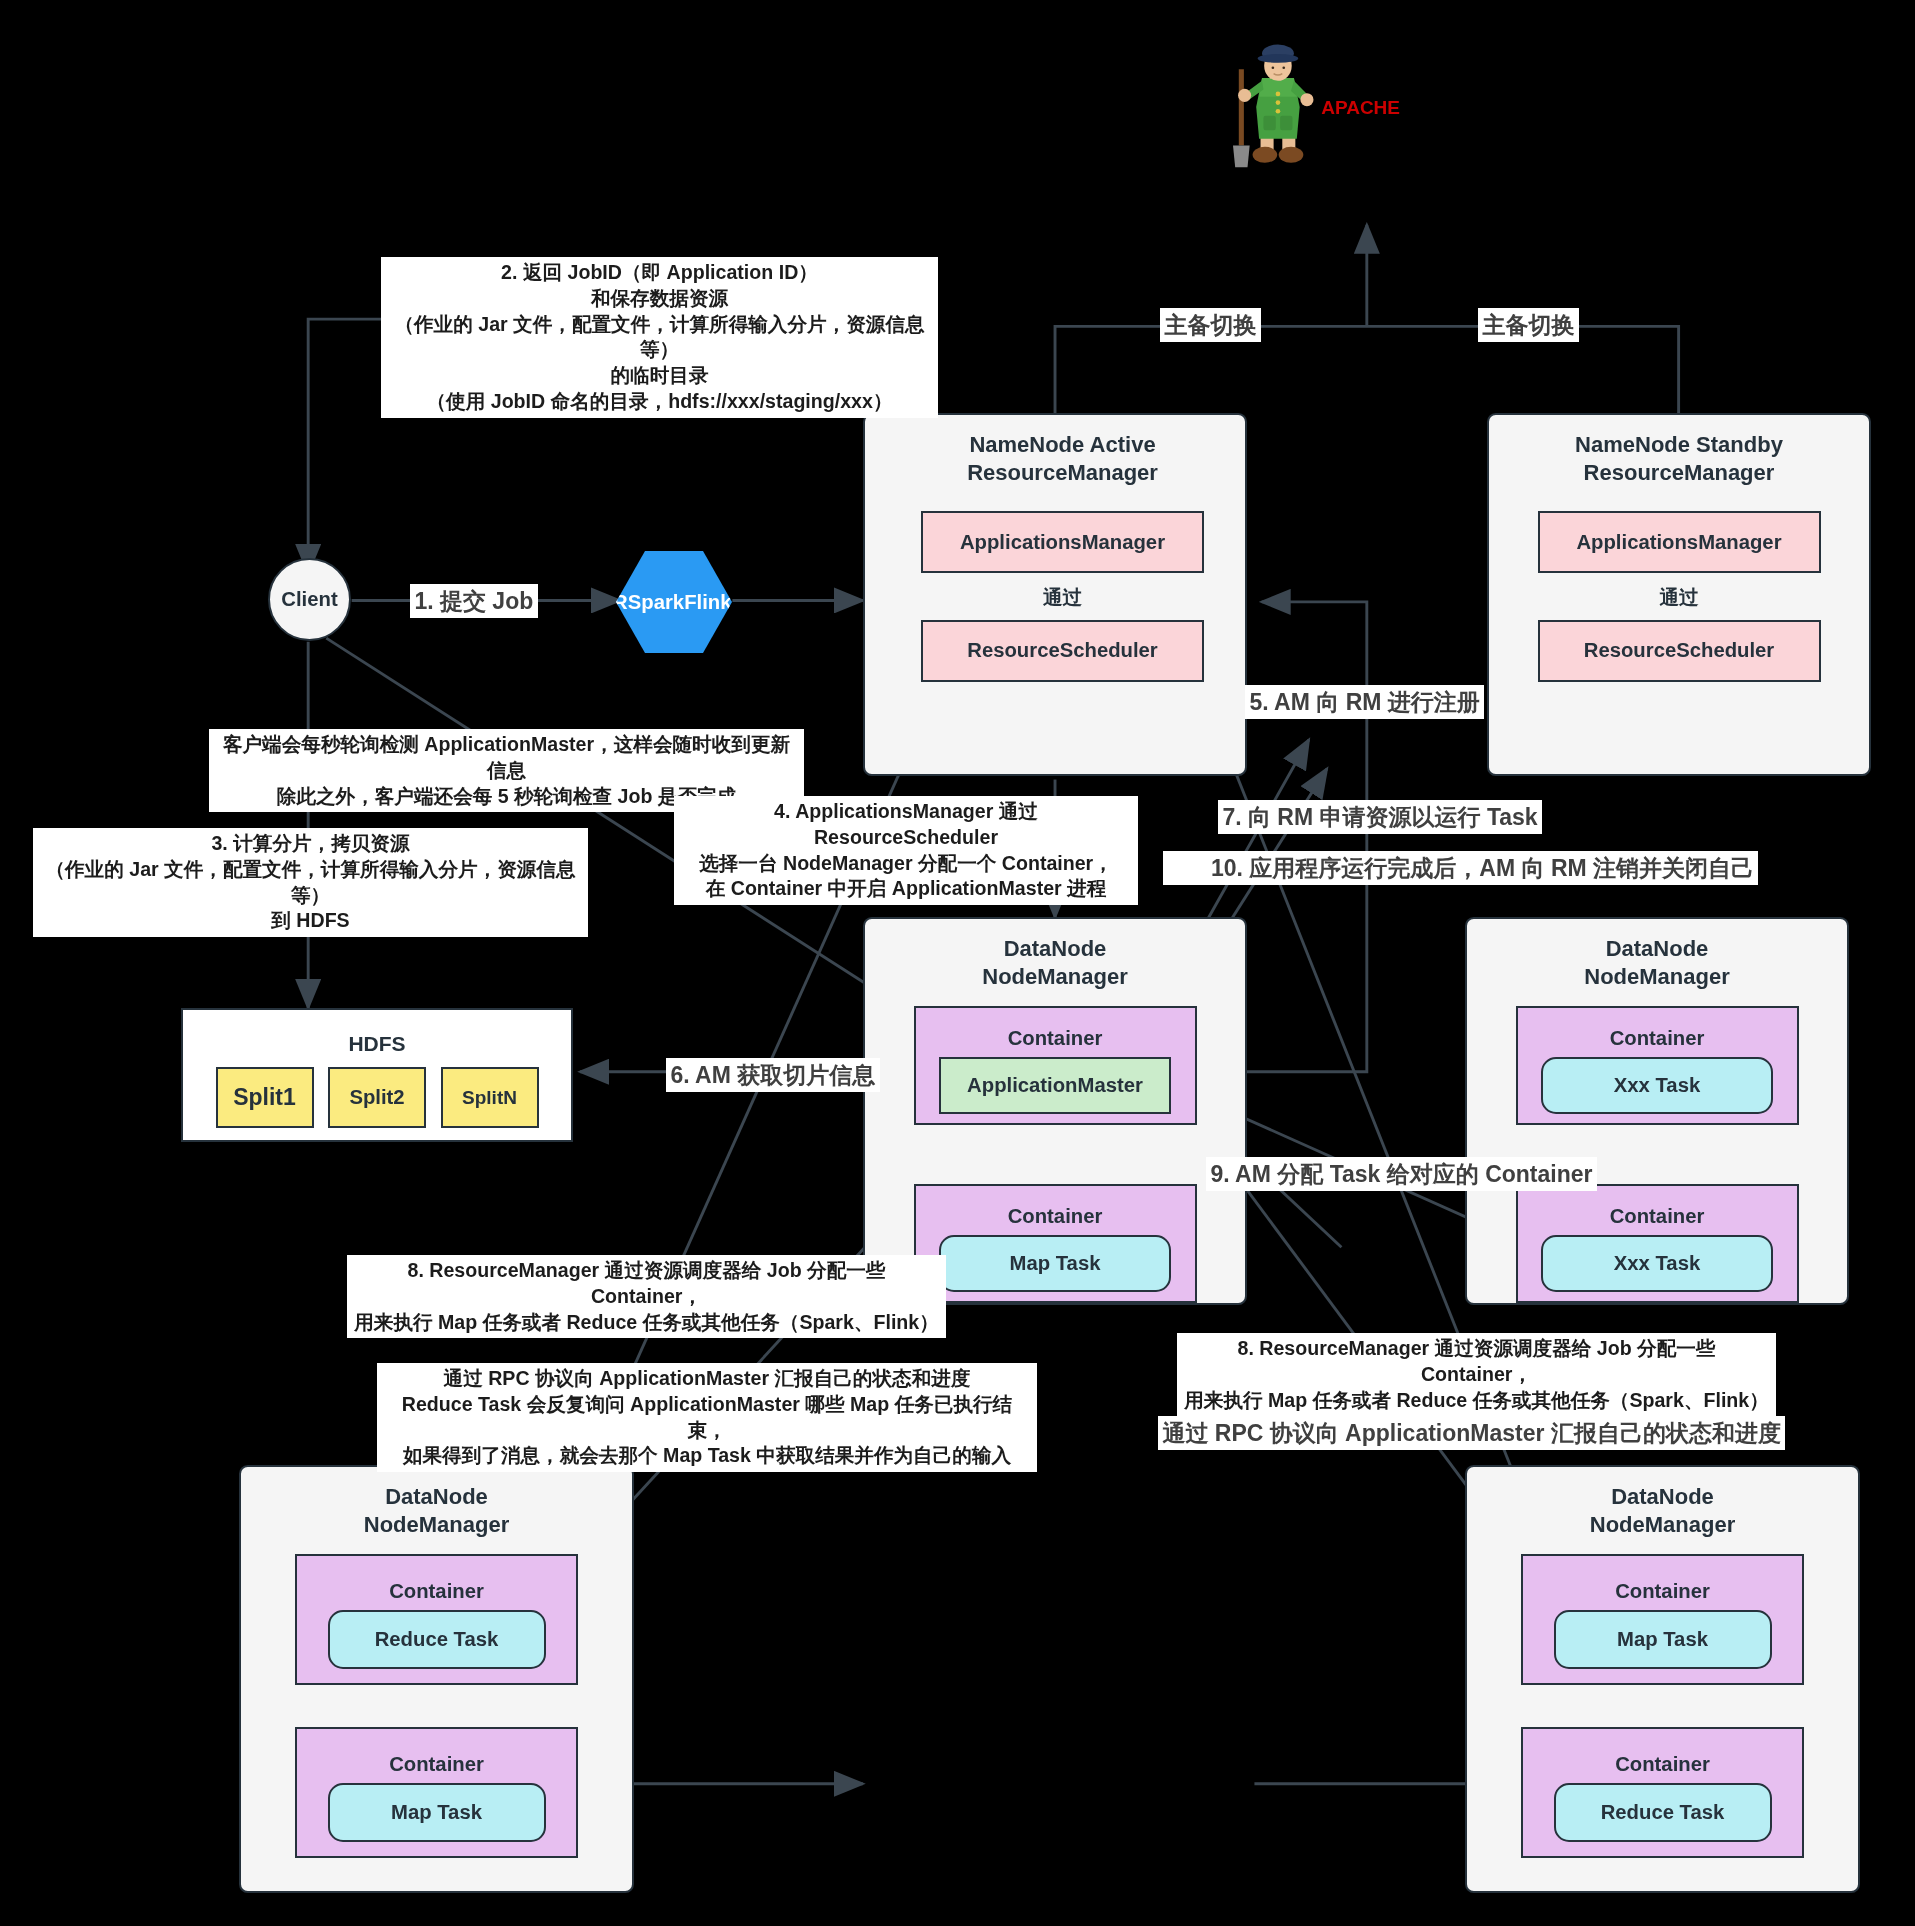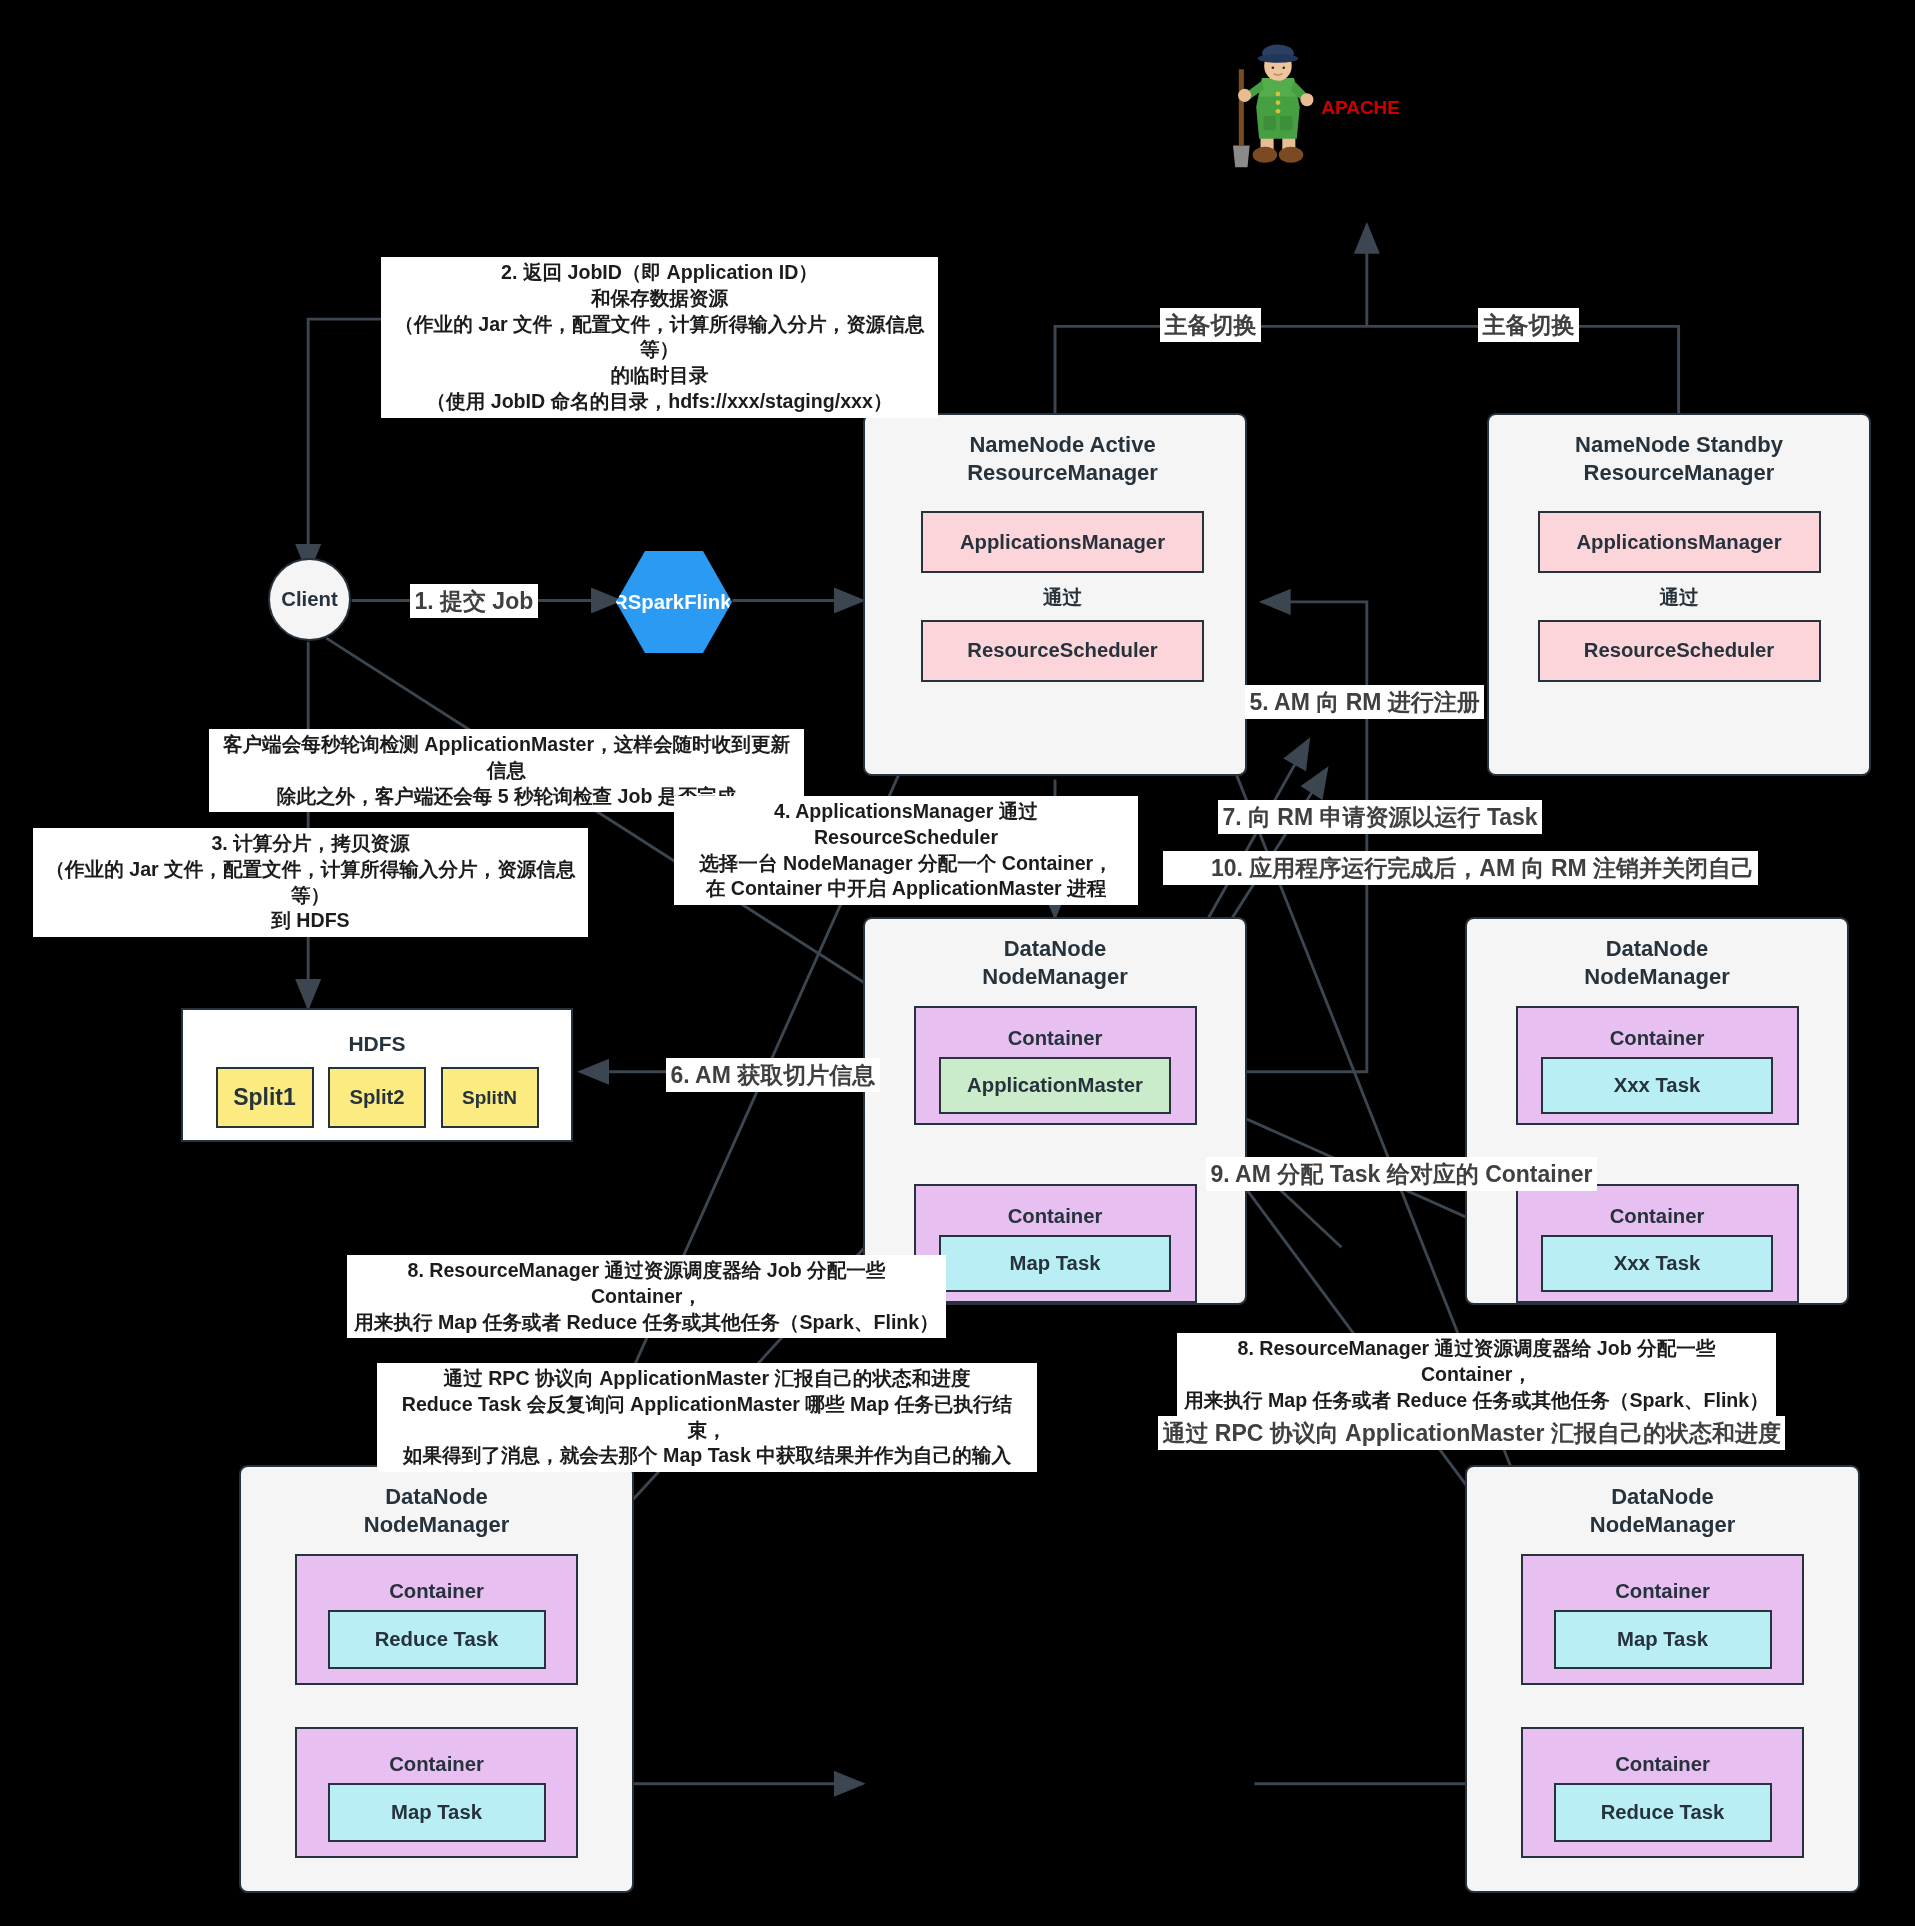--- a/index.html
+++ b/index.html
@@ -30,21 +30,21 @@
     white-space: pre-line;
   }
 
   .box {
     border: 2.2px solid #26323c;
     display: flex; align-items: center; justify-content: center;
     font-weight: bold; color: #26323c; text-align: center;
   }
   .box-pink   { background: #fbd5d9; }
   .box-purple { background: #e7bff0; flex-direction: column; }
-  .box-cyan   { background: #b8eef4; }
+  .box-cyan   { background: #b8eef4; border-radius: 15px; }
   .box-green  { background: #cbeccb; }
   .box-yellow { background: #fbeb80; }
   .box-white  { background: #ffffff; }
 
   .container-label {
     font-size: 20.3px; font-weight: bold; color: #26323c;
     margin-top: 10.2px; margin-bottom: 7.3px;
   }
 
   .client-circle {

